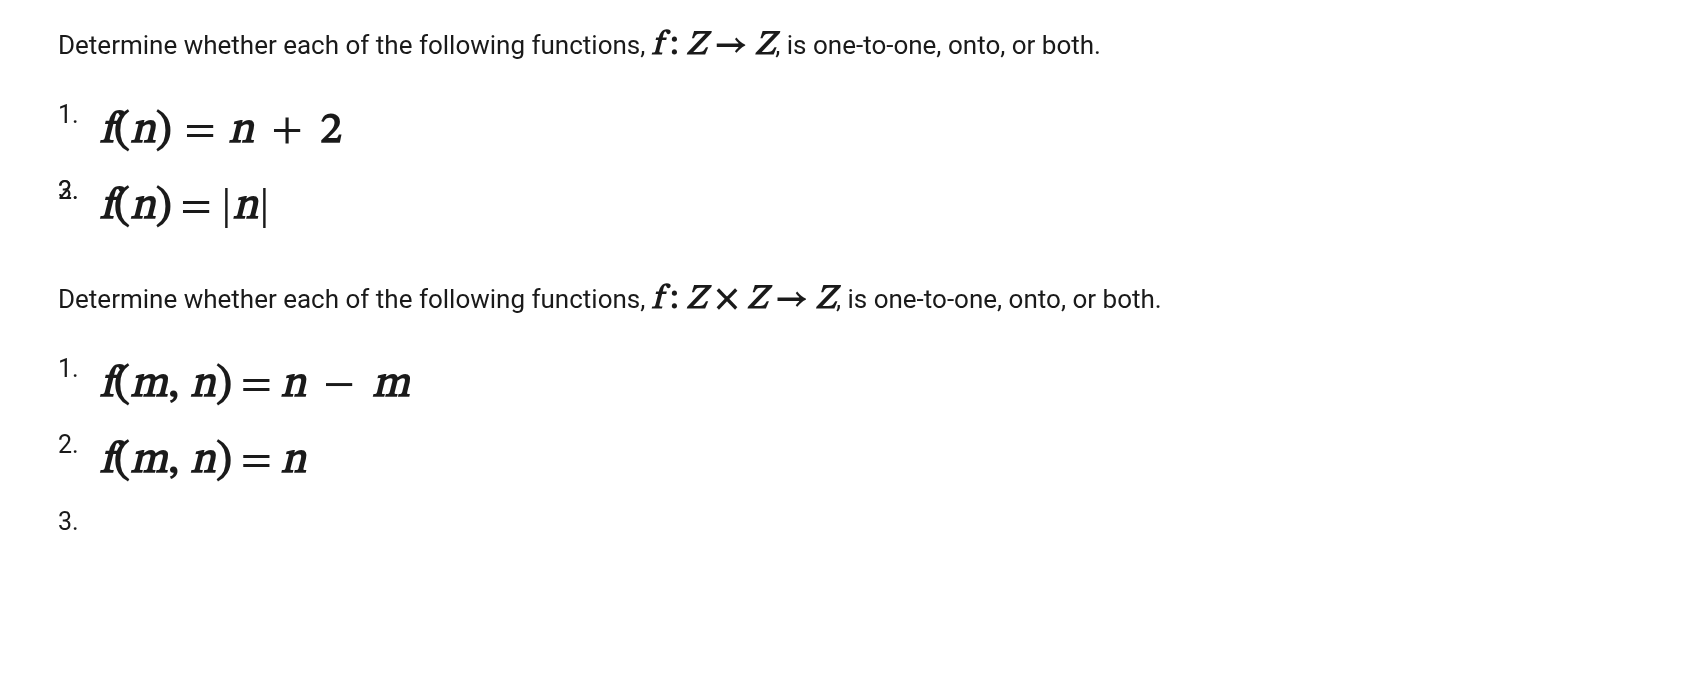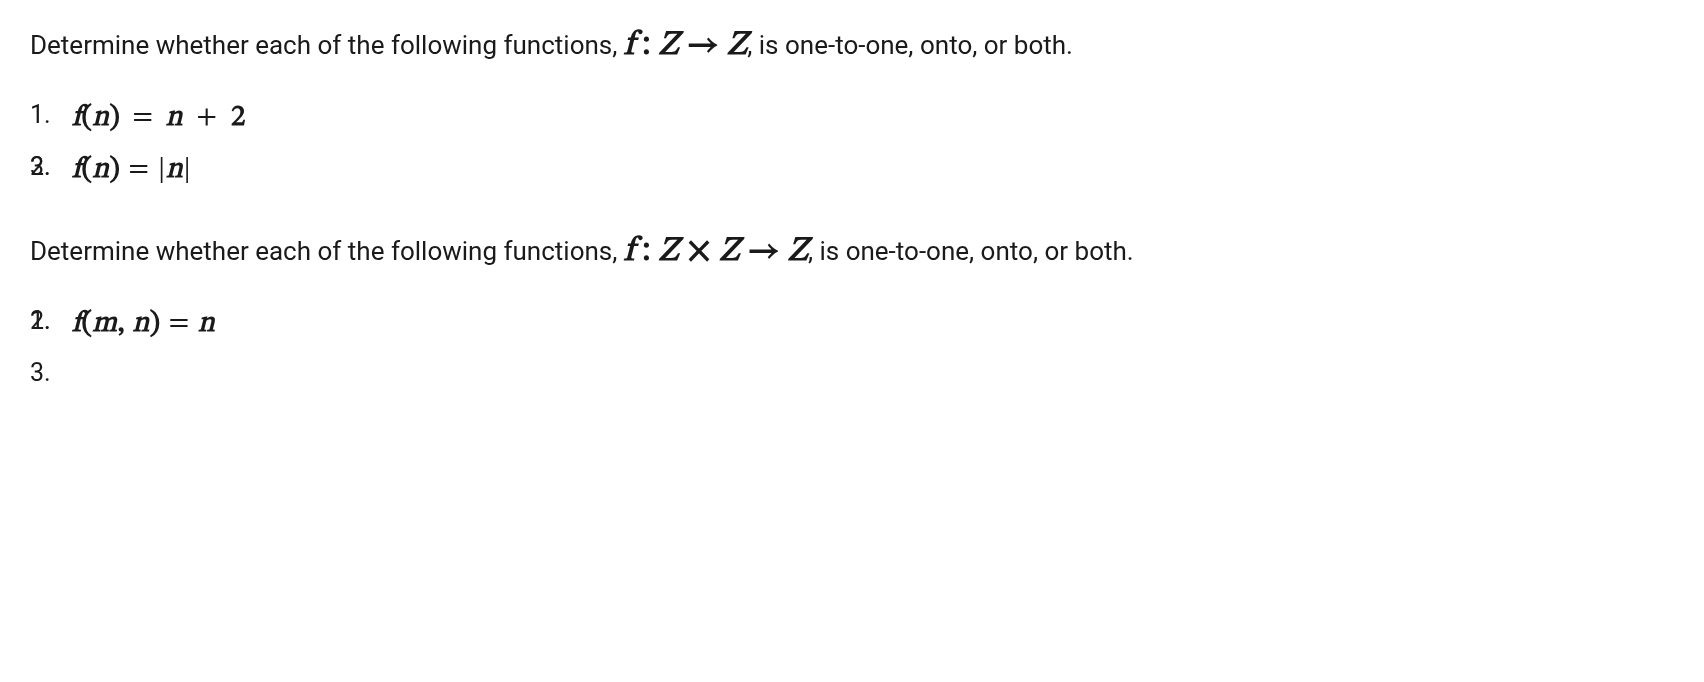--- a/index.html
+++ b/index.html
@@ -10,20 +10,21 @@
     body {
       font-family: -apple-system, BlinkMacSystemFont, "Segoe UI", Roboto, "Helvetica Neue", Arial, sans-serif;
       font-size: 26px;
       color: #1a1a1a;
       padding: 20px 30px;
       background: #ffffff;
       line-height: 1.5;
     }
     .problem-block {
       margin-bottom: 32px;
+      margin-left: 28px;
     }
     .prompt {
       font-weight: 400;
       margin-bottom: 24px;
     }
     .math-bold {
       font-family: "Cambria Math", "STIX Two Math", "Times New Roman", serif;
       font-style: italic;
       font-weight: bold;
       font-size: 34px;
@@ -48,21 +49,21 @@
     .list-num {
       position: absolute;
       left: -42px;
       font-size: 25px;
       color: #1a1a1a;
     }
     .formula {
       font-family: "Cambria Math", "STIX Two Math", "Times New Roman", serif;
       font-style: italic;
       font-weight: bold;
-      font-size: 29px;
+      font-size: 44px;
       letter-spacing: 0.5px;
     }
     .formula .op {
       font-style: normal;
       font-weight: normal;
       padding: 0 6px;
     }
     .formula .eq {
       font-style: normal;
       font-weight: normal;
@@ -103,20 +104,21 @@
   </ol>
 </div>
 
 <div class="problem-block">
   <p class="prompt">
     <span>Determine whether each of the following functions, </span><span class="math-bold"><span>f</span><span class="math-upright"> : </span><span>Z</span><span class="arrow"> × </span><span>Z</span><span class="arrow"> → </span><span>Z</span></span><span>, is one-to-one, onto, or both.</span>
   </p>
   <ol>
     <li>
       <span class="list-num">1.</span>
+      <span class="formula"><span>f</span><span class="math-upright">(</span><span>m</span><span class="math-upright">, </span><span>n</span><span class="math-upright">)</span><span class="eq" style="padding:0 8px;">=</span><span>n</span><span class="op"> − </span><span>m</span></span>
     </li>
     <li>
       <span class="list-num">2.</span>
       <span class="formula"><span>f</span><span class="math-upright">(</span><span>m</span><span class="math-upright">, </span><span>n</span><span class="math-upright">)</span><span class="eq" style="padding:0 8px;">=</span><span>n</span></span>
     </li>
     <li>
       <span class="list-num">3.</span>
     </li>
   </ol>
 </div>

